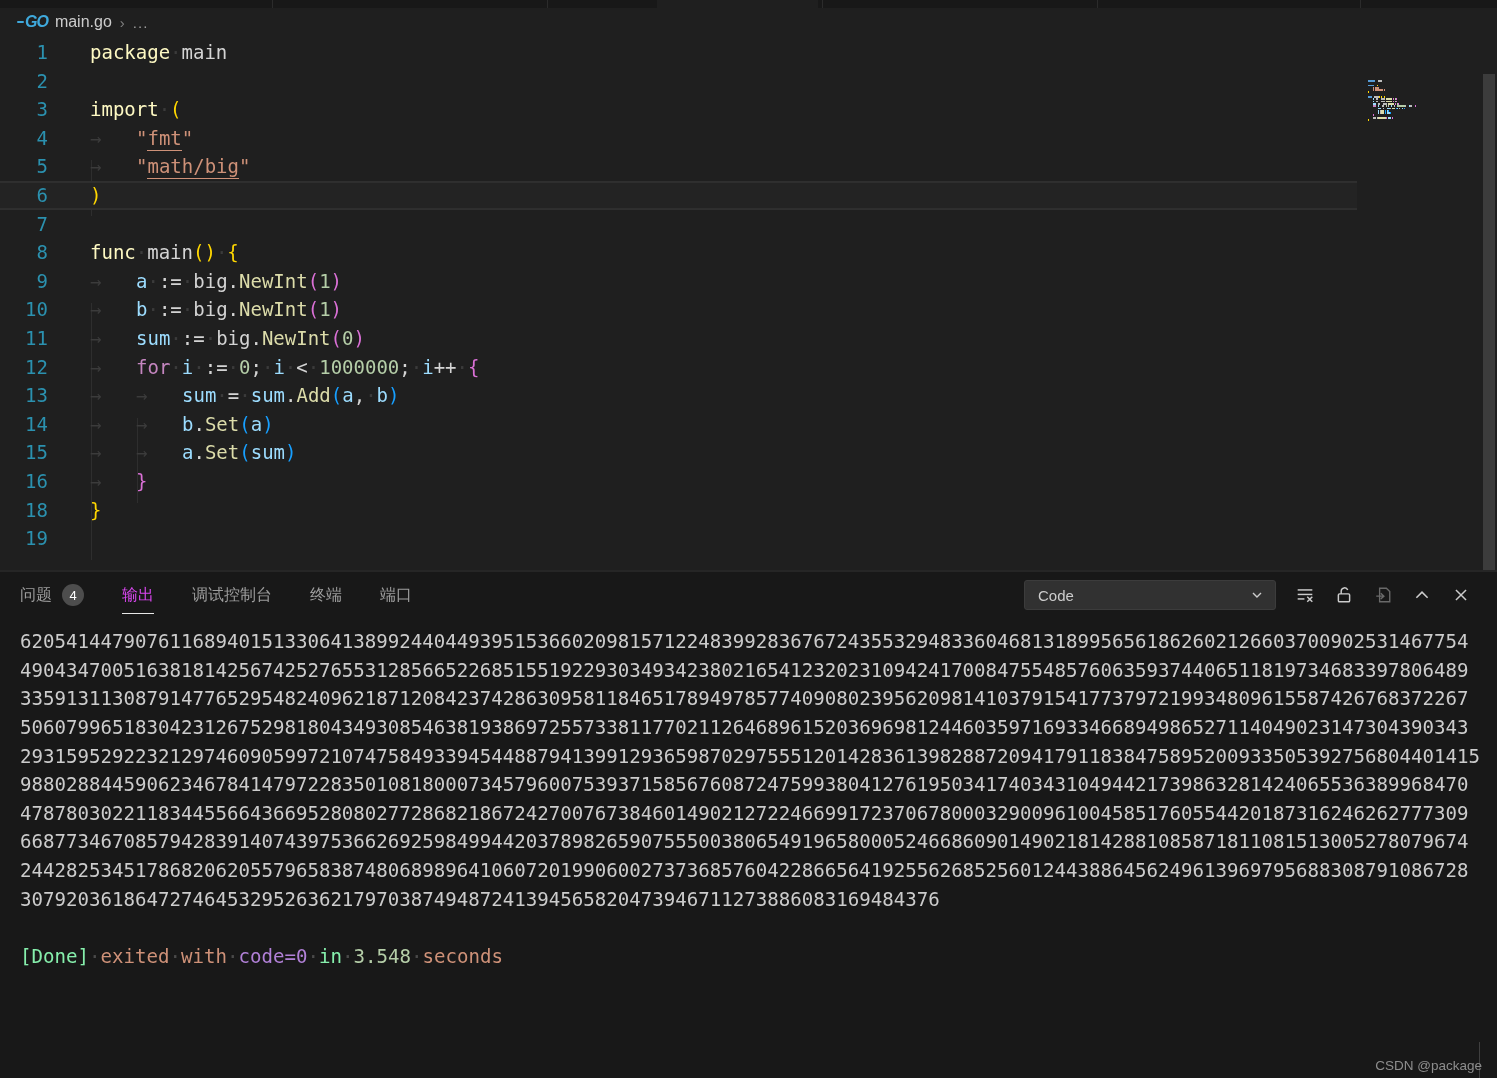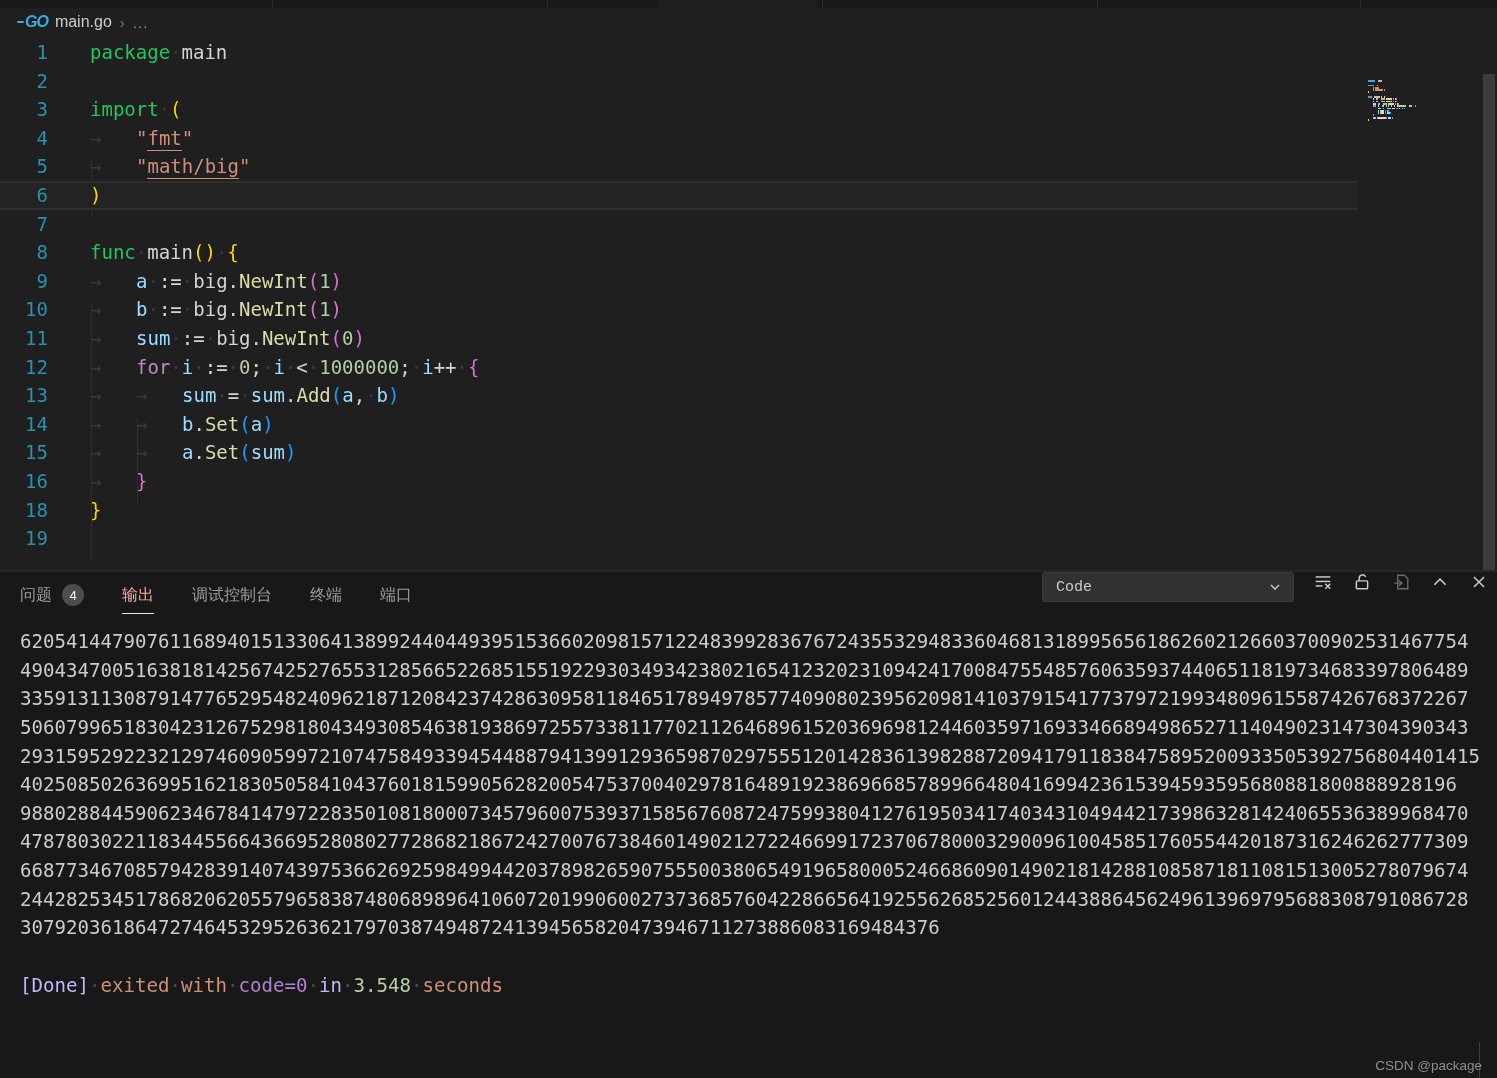--- a/index.html
+++ b/index.html
@@ -21,21 +21,21 @@
 
   
   #editor{position:absolute;left:0;top:36px;width:1497px;height:534px;background:#1f1f1f;overflow:hidden;}
   #code-lines{position:absolute;left:0;top:2px;width:1497px;
     font-family:"DejaVu Sans Mono",monospace;font-size:19px;line-height:28.6px;}
   .code-line{position:relative;height:28.6px;white-space:pre;}
   .code-line.current{background:#232323;box-shadow:0 -1px 0 #2e2e2e inset,0 1px 0 #2e2e2e inset;border-top:1px solid #2f2f2f;border-bottom:1px solid #2f2f2f;height:26.6px;width:1357px;}
   .ln{position:absolute;left:0;top:0;width:48px;text-align:right;color:#2b91af;}
   .code{position:absolute;left:90px;top:0;}
   .current .ln,.current .code{top:-1px;}
-  .tk-kw{color:#22c55e;}
+  .tk-kw{color:#fef9c3;}
   .tk-ctrl{color:#c586c0;}
   .tk-var{color:#9cdcfe;}
   .tk-fn{color:#dcdcaa;}
   .tk-pkg{color:#d4d4d4;}
   .tk-txt{color:#d4d4d4;}
   .tk-num{color:#b5cea8;}
   .tk-str{color:#ce9178;}
   .tk-lnk{color:#ce9178;border-bottom:1px solid #ce9178;padding-bottom:1px;}
   .tk-op{color:#d4d4d4;}
   .tk-b1{color:#ffd700;}
@@ -50,36 +50,36 @@
   .mm-row{height:2.3px;white-space:nowrap;font-size:0;}
   .mm-bar{display:inline-block;height:1.8px;vertical-align:top;}
   #editor-scrollbar{position:absolute;left:1482px;top:38px;width:14px;height:530px;}
   #editor-scrollbar .slider{position:absolute;left:1px;top:0;width:12px;height:528px;background:#3c3c3c;}
 
   
   #panel{position:absolute;left:0;top:570px;width:1497px;height:508px;background:#181818;border-top:2px solid #262626;box-sizing:border-box;}
   #panel-header{position:absolute;left:0;top:0;width:1497px;height:46px;display:flex;align-items:center;}
   #panel-tabs{display:flex;align-items:center;margin-left:20px;}
   .ptab{display:flex;align-items:center;height:44px;margin-right:38px;color:#9d9d9d;font-size:16px;position:relative;cursor:pointer;}
-  .ptab.active{color:#fca5a5;}
+  .ptab.active{color:#d946ef;}
   .ptab.active::after{content:"";position:absolute;left:0;bottom:3px;width:100%;height:1.5px;background:#e7e7e7;}
   .badge{margin-left:10px;width:22px;height:22px;border-radius:11px;background:#4d4d4d;color:#ffffff;font-size:13px;display:flex;align-items:center;justify-content:center;}
-  #panel-controls{position:absolute;right:8px;top:0;height:46px;display:flex;align-items:flex-start;font-family:Liberation Mono, monospace;}
+  #panel-controls{position:absolute;right:26px;top:0;height:46px;display:flex;align-items:center;}
   #lang-select{width:252px;height:30px;background:#313131;border:1px solid #3c3c3c;border-radius:3px;display:flex;align-items:center;color:#cccccc;font-size:15px;box-sizing:border-box;cursor:pointer;}
   #lang-select .val{margin-left:13px;flex:1;}
   #lang-select svg{margin-right:10px;}
   .pc-icon{width:20px;height:20px;margin-left:19px;display:flex;align-items:center;justify-content:center;cursor:pointer;}
   .pc-icon svg{display:block;}
   .pc-icon.disabled{opacity:0.45;}
 
   
   #output-log{position:absolute;left:20px;top:56px;width:1462px;
     font-family:"DejaVu Sans Mono",monospace;font-size:19.1px;line-height:28.65px;color:#cccccc;}
   .out-line{white-space:pre;height:28.65px;overflow:hidden;}
-  .dn-blue{color:#c4b5fd;}
+  .dn-blue{color:#86efac;}
   .dn-orange{color:#ce9178;}
   .dn-purple{color:#b180d7;}
   .dn-green{color:#b5cea8;}
   .dn-ws{color:#4a4a4a;}
   #panel-scroll-line{position:absolute;left:1479px;top:470px;width:1px;height:38px;background:#3f3f3f;}
 
   #watermark{position:absolute;right:15px;bottom:5px;color:#8d8d8d;font-size:13.5px;font-family:"Liberation Sans",sans-serif;}
 </style>
 </head>
 <body>
@@ -223,21 +223,20 @@
           </svg>
         </div>
       </div>
     </div>
     <div id="output-log">
         <div class="out-line">620541447907611689401513306413899244044939515366020981571224839928367672435532948336046813189956561862602126603700902531467754</div>
         <div class="out-line">490434700516381814256742527655312856652268515519229303493423802165412320231094241700847554857606359374406511819734683397806489</div>
         <div class="out-line">335913113087914776529548240962187120842374286309581184651789497857740908023956209814103791541773797219934809615587426768372267</div>
         <div class="out-line">506079965183042312675298180434930854638193869725573381177021126468961520369698124460359716933466894986527114049023147304390343</div>
         <div class="out-line">2931595292232129746090599721074758493394544887941399129365987029755512014283613982887209417911838475895200933505392756804401415</div>
-        <div class="out-line">40250850263699516218305058410437601815990562820054753700402978164891923869668578996648041699423615394593595680881800888928196</div>
         <div class="out-line">988028844590623467841479722835010818000734579600753937158567608724759938041276195034174034310494421739863281424065536389968470</div>
         <div class="out-line">478780302211834455664366952808027728682186724270076738460149021272246699172370678000329009610045851760554420187316246262777309</div>
         <div class="out-line">668773467085794283914074397536626925984994420378982659075550038065491965800052466860901490218142881085871811081513005278079674</div>
         <div class="out-line">244282534517868206205579658387480689896410607201990600273736857604228665641925562685256012443886456249613969795688308791086728</div>
         <div class="out-line">30792036186472746453295263621797038749487241394565820473946711273886083169484376</div>
         <div class="out-line"></div>
         <div class="out-line"><span class="dn-blue">[Done]</span><span class="dn-ws">·</span><span class="dn-orange">exited</span><span class="dn-ws">·</span><span class="dn-orange">with</span><span class="dn-ws">·</span><span class="dn-purple">code=0</span><span class="dn-ws">·</span><span class="dn-blue">in</span><span class="dn-ws">·</span><span class="dn-green">3.548</span><span class="dn-ws">·</span><span class="dn-orange">seconds</span></div>
       </div>
     <div id="panel-scroll-line"></div>
     <div id="watermark">CSDN @package</div>

